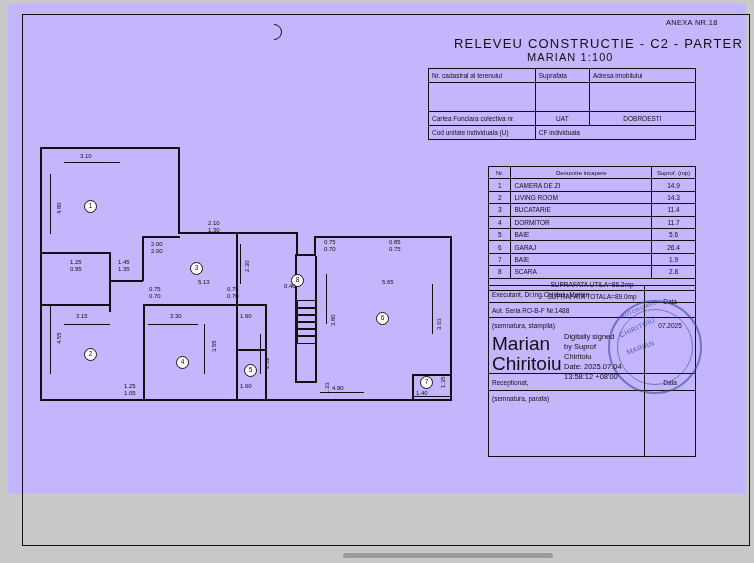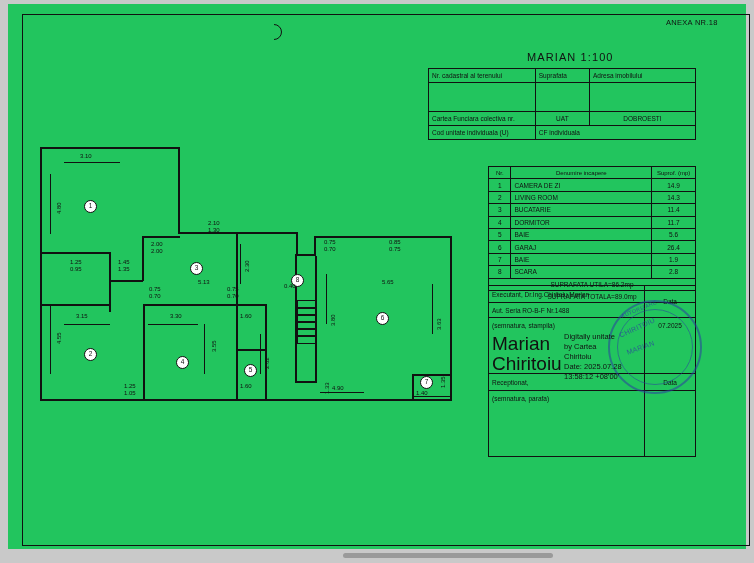--- a/index.html
+++ b/index.html
@@ -1,18 +1,18 @@
 <!DOCTYPE html>
 <html><head>
 <meta charset="utf-8">
 <style>
   html,body{margin:0;padding:0;background:#c9c9c9;}
   body{font-family:"Liberation Sans", sans-serif;}
   #page{position:relative;width:754px;height:563px;background:#c9c9c9;overflow:hidden;}
-  #sheet{position:absolute;left:8px;top:4px;width:738px;height:545px;background:#22c55e;}
+  #sheet{position:absolute;left:8px;top:4px;width:738px;height:490px;background:#c4b5fd;}
   #border{position:absolute;left:14px;top:10px;width:726px;height:530px;border:1px solid #111;}
   .txt{position:absolute;white-space:nowrap;font-family:"Liberation Sans", sans-serif;color:#111;}
   .ln{position:absolute;background:#111;}
   
   #anexa{left:658px;top:14px;font-size:7.5px;letter-spacing:.3px;}
   #title1{left:446px;top:32px;font-size:13px;letter-spacing:1.2px;}
   #title2{left:519px;top:47px;font-size:11px;letter-spacing:1.1px;}
 
   table.tb{position:absolute;border-collapse:collapse;font-size:6.5px;color:#111;}
   table.tb td{border:1px solid #111;padding:1px 3px;vertical-align:middle;}
@@ -50,20 +50,21 @@
   #scrollbar{position:absolute;left:343px;top:553px;width:210px;height:5px;background:#9a9a9a;border-radius:3px;}
 </style>
 </head>
 <body>
 
 <div id="page">
   <div id="sheet">
     <div id="border"></div>
 
     <div class="txt" id="anexa">ANEXA NR.18</div>
+    <div class="txt" id="title1">RELEVEU CONSTRUCTIE - C2 - PARTER</div>
     <div class="txt" id="title2">MARIAN 1:100</div>
 
     <table class="tb" id="tb-top">
       <tbody>
           <tr>
         <td style="width:110px">Nr. cadastral al terenului</td>
         <td style="width:50px">Suprafata</td>
         <td style="width:108px">Adresa imobilului</td>
       </tr>
       <tr>
@@ -166,24 +167,24 @@
     <div id="stamp"></div>
     <div class="stamptxt" style="left:612px;top:302px;transform:rotate(-22deg);">AUTORIZARE</div>
     <div class="stamptxt" style="left:618px;top:340px;font-size:7px;transform:rotate(-20deg);">MARIAN</div>
     <div class="stamptxt" style="left:610px;top:320px;font-size:7px;transform:rotate(-25deg);">CHIRITOIU</div>
 
     <div id="signame">
       <span>Marian</span><br>
       <span>Chiritoiu</span>
     </div>
     <div id="sigmeta">
-      <span>Digitally unitate</span><br>
-      <span>by Cartea</span><br>
+      <span>Digitally signed</span><br>
+      <span>by Suprof</span><br>
       <span>Chiritoiu</span><br>
-      <span>Date: 2025.07.28</span><br>
+      <span>Date: 2025.07.04</span><br>
       <span>13:58:12 +08'00'</span>
     </div>
 
     <div>
 
       <div class="wall" style="left:32px;top:143px;width:140px;height:2px;"></div>
       <div class="wall" style="left:32px;top:143px;width:2px;height:254px;"></div>
       <div class="wall" style="left:32px;top:395px;width:412px;height:2px;"></div>
       <div class="wall" style="left:170px;top:143px;width:2px;height:86px;"></div>
       <div class="wall" style="left:170px;top:228px;width:120px;height:2px;"></div>

